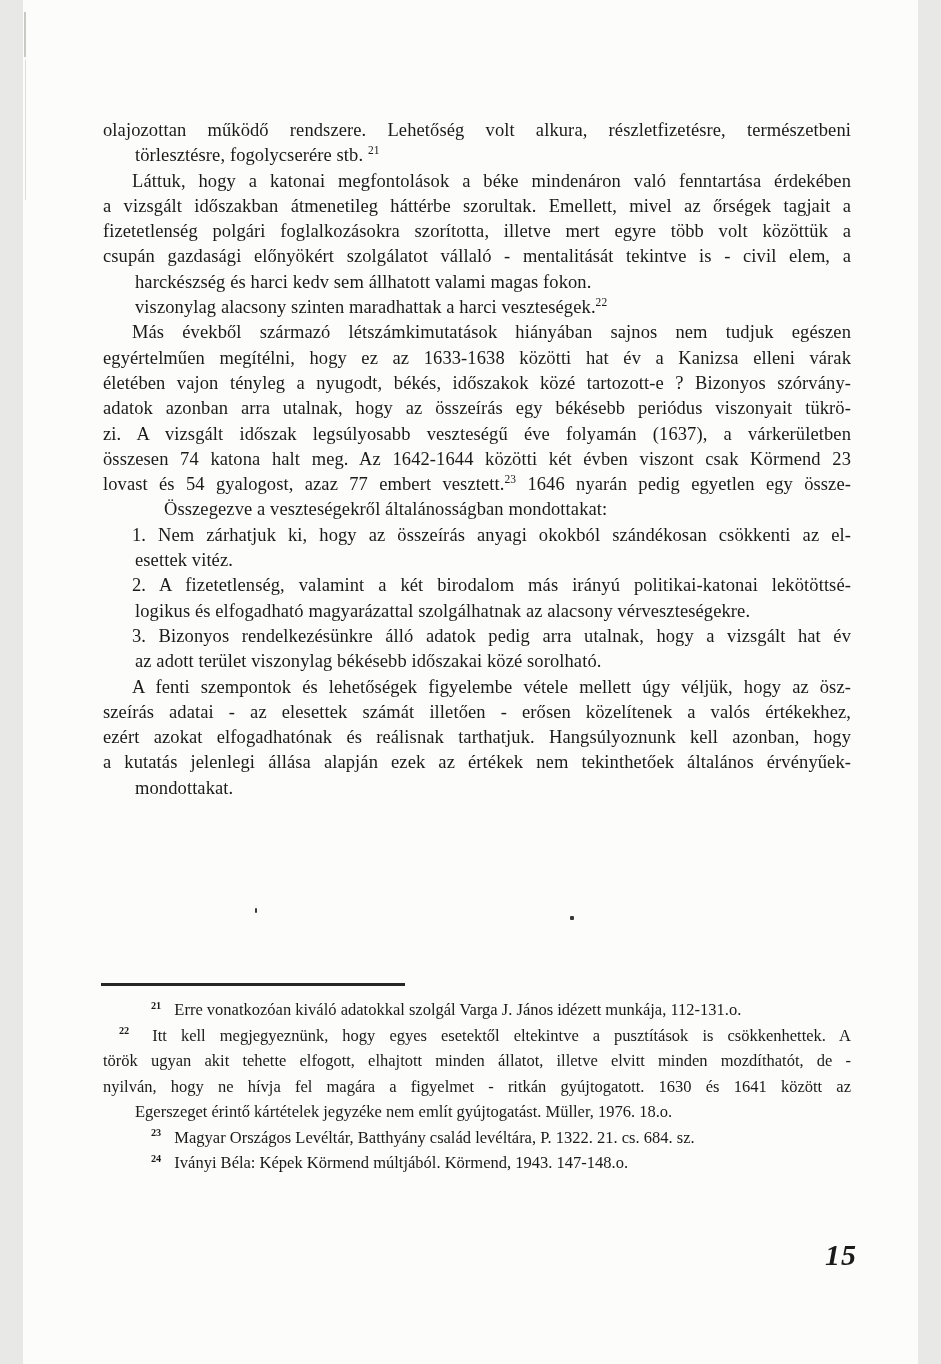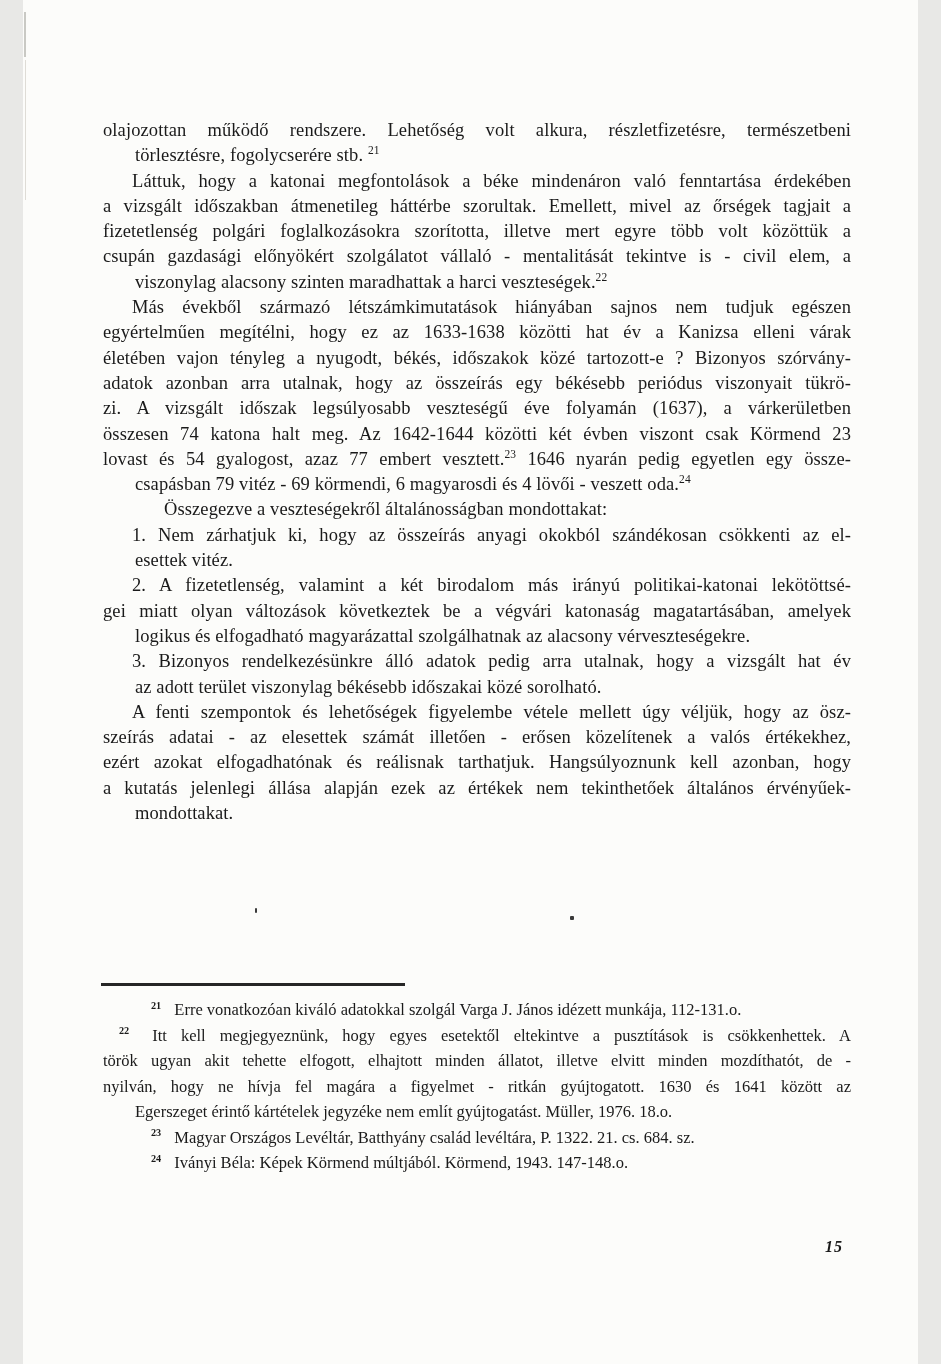--- a/index.html
+++ b/index.html
@@ -57,21 +57,21 @@
     font-size: 16.5px;
     line-height: 25.5px;
   }
   .footnotes .line.fn-first { text-indent: 16px; }
   .footnotes sup { margin-right: 9px; font-weight: bold; }
   
   .page-number {
     position: absolute;
     left: 802px;
     top: 1238px;
-    font-size: 16px;
+    font-size: 30px;
     font-style: italic;
     font-weight: 600;
     letter-spacing: 1px;
   }
   
   .artifact { position: absolute; }
   .art-right-1 { left: 930px; top: 2px;  width: 2px; height: 31px; background: #4a4a4a; }
   .art-right-2 { left: 929px; top: 68px; width: 2px; height: 22px; background: #3d3d3d; }
   .art-left-1  { left: 1px;   top: 12px; width: 2px; height: 45px; background: #c9c9c4; }
   .art-left-2  { left: 2px;   top: 60px; width: 1px; height: 140px; background: #dedcd6; }
@@ -89,34 +89,33 @@
   <div class="artifact art-speck-1"></div>
   <div class="artifact art-speck-2"></div>
 
   <div class="textblock">
       <div class="line">olajozottan  működő rendszere. Lehetőség volt alkura, részletfizetésre, természetbeni</div>
       <div class="line para-end">törlesztésre, fogolycserére stb. <sup>21</sup></div>
       <div class="line indent">Láttuk, hogy a katonai megfontolások a béke mindenáron való fenntartása érdekében</div>
       <div class="line">a vizsgált időszakban átmenetileg háttérbe szorultak. Emellett, mivel az őrségek tagjait a</div>
       <div class="line">fizetetlenség polgári foglalkozásokra szorította, illetve mert egyre több volt közöttük a</div>
       <div class="line">csupán gazdasági előnyökért szolgálatot vállaló - mentalitását tekintve is - civil elem, a</div>
+      <div class="line para-end">harckészség és harci kedv sem állhatott valami magas fokon.</div>
       <div class="line para-end">viszonylag alacsony szinten maradhattak a harci veszteségek.<sup>22</sup></div>
       <div class="line indent">Más évekből származó létszámkimutatások hiányában sajnos nem tudjuk egészen</div>
       <div class="line">egyértelműen megítélni, hogy ez az 1633-1638 közötti hat év a Kanizsa elleni várak</div>
       <div class="line">életében vajon tényleg a nyugodt, békés, időszakok közé tartozott-e ? Bizonyos szórvány-</div>
       <div class="line">adatok azonban arra utalnak, hogy az összeírás  egy békésebb periódus viszonyait tükrö-</div>
       <div class="line">zi. A vizsgált időszak legsúlyosabb veszteségű éve folyamán (1637), a várkerületben</div>
       <div class="line">összesen 74 katona halt meg.  Az 1642-1644 közötti két évben viszont csak Körmend 23</div>
       <div class="line">lovast és 54 gyalogost, azaz 77 embert vesztett.<sup>23</sup> 1646 nyarán pedig egyetlen egy össze-</div>
-      <div class="line para-end">csapásban 79 vitéz -  69 körmendi, 6 magyarosdi és 4 lövői - veszett oda.<sup>24</sup></div>
       <div class="line indent para-end">Összegezve a veszteségekről általánosságban mondottakat:</div>
       <div class="line indent">1. Nem zárhatjuk ki, hogy az összeírás anyagi okokból szándékosan csökkenti  az el-</div>
       <div class="line para-end">esettek vitéz.</div>
       <div class="line indent">2. A fizetetlenség, valamint a két birodalom más irányú politikai-katonai lekötöttsé-</div>
-      <div class="line">gei miatt olyan változások következtek be a végvári katonaság magatartásában, amelyek</div>
       <div class="line para-end">logikus és elfogadható magyarázattal szolgálhatnak az alacsony vérveszteségekre.</div>
       <div class="line indent">3. Bizonyos rendelkezésünkre álló adatok pedig arra utalnak, hogy a vizsgált hat év</div>
       <div class="line para-end">az adott terület viszonylag békésebb időszakai közé sorolható.</div>
       <div class="line indent">A fenti szempontok és lehetőségek figyelembe vétele mellett úgy véljük, hogy az ösz-</div>
       <div class="line">szeírás adatai - az elesettek számát illetően - erősen közelítenek a valós értékekhez,</div>
       <div class="line">ezért azokat elfogadhatónak és reálisnak tarthatjuk. Hangsúlyoznunk kell azonban, hogy</div>
       <div class="line">a kutatás jelenlegi állása alapján ezek az értékek nem tekinthetőek általános érvényűek-</div>
       <div class="line para-end">mondottakat.</div>
     </div>
 

